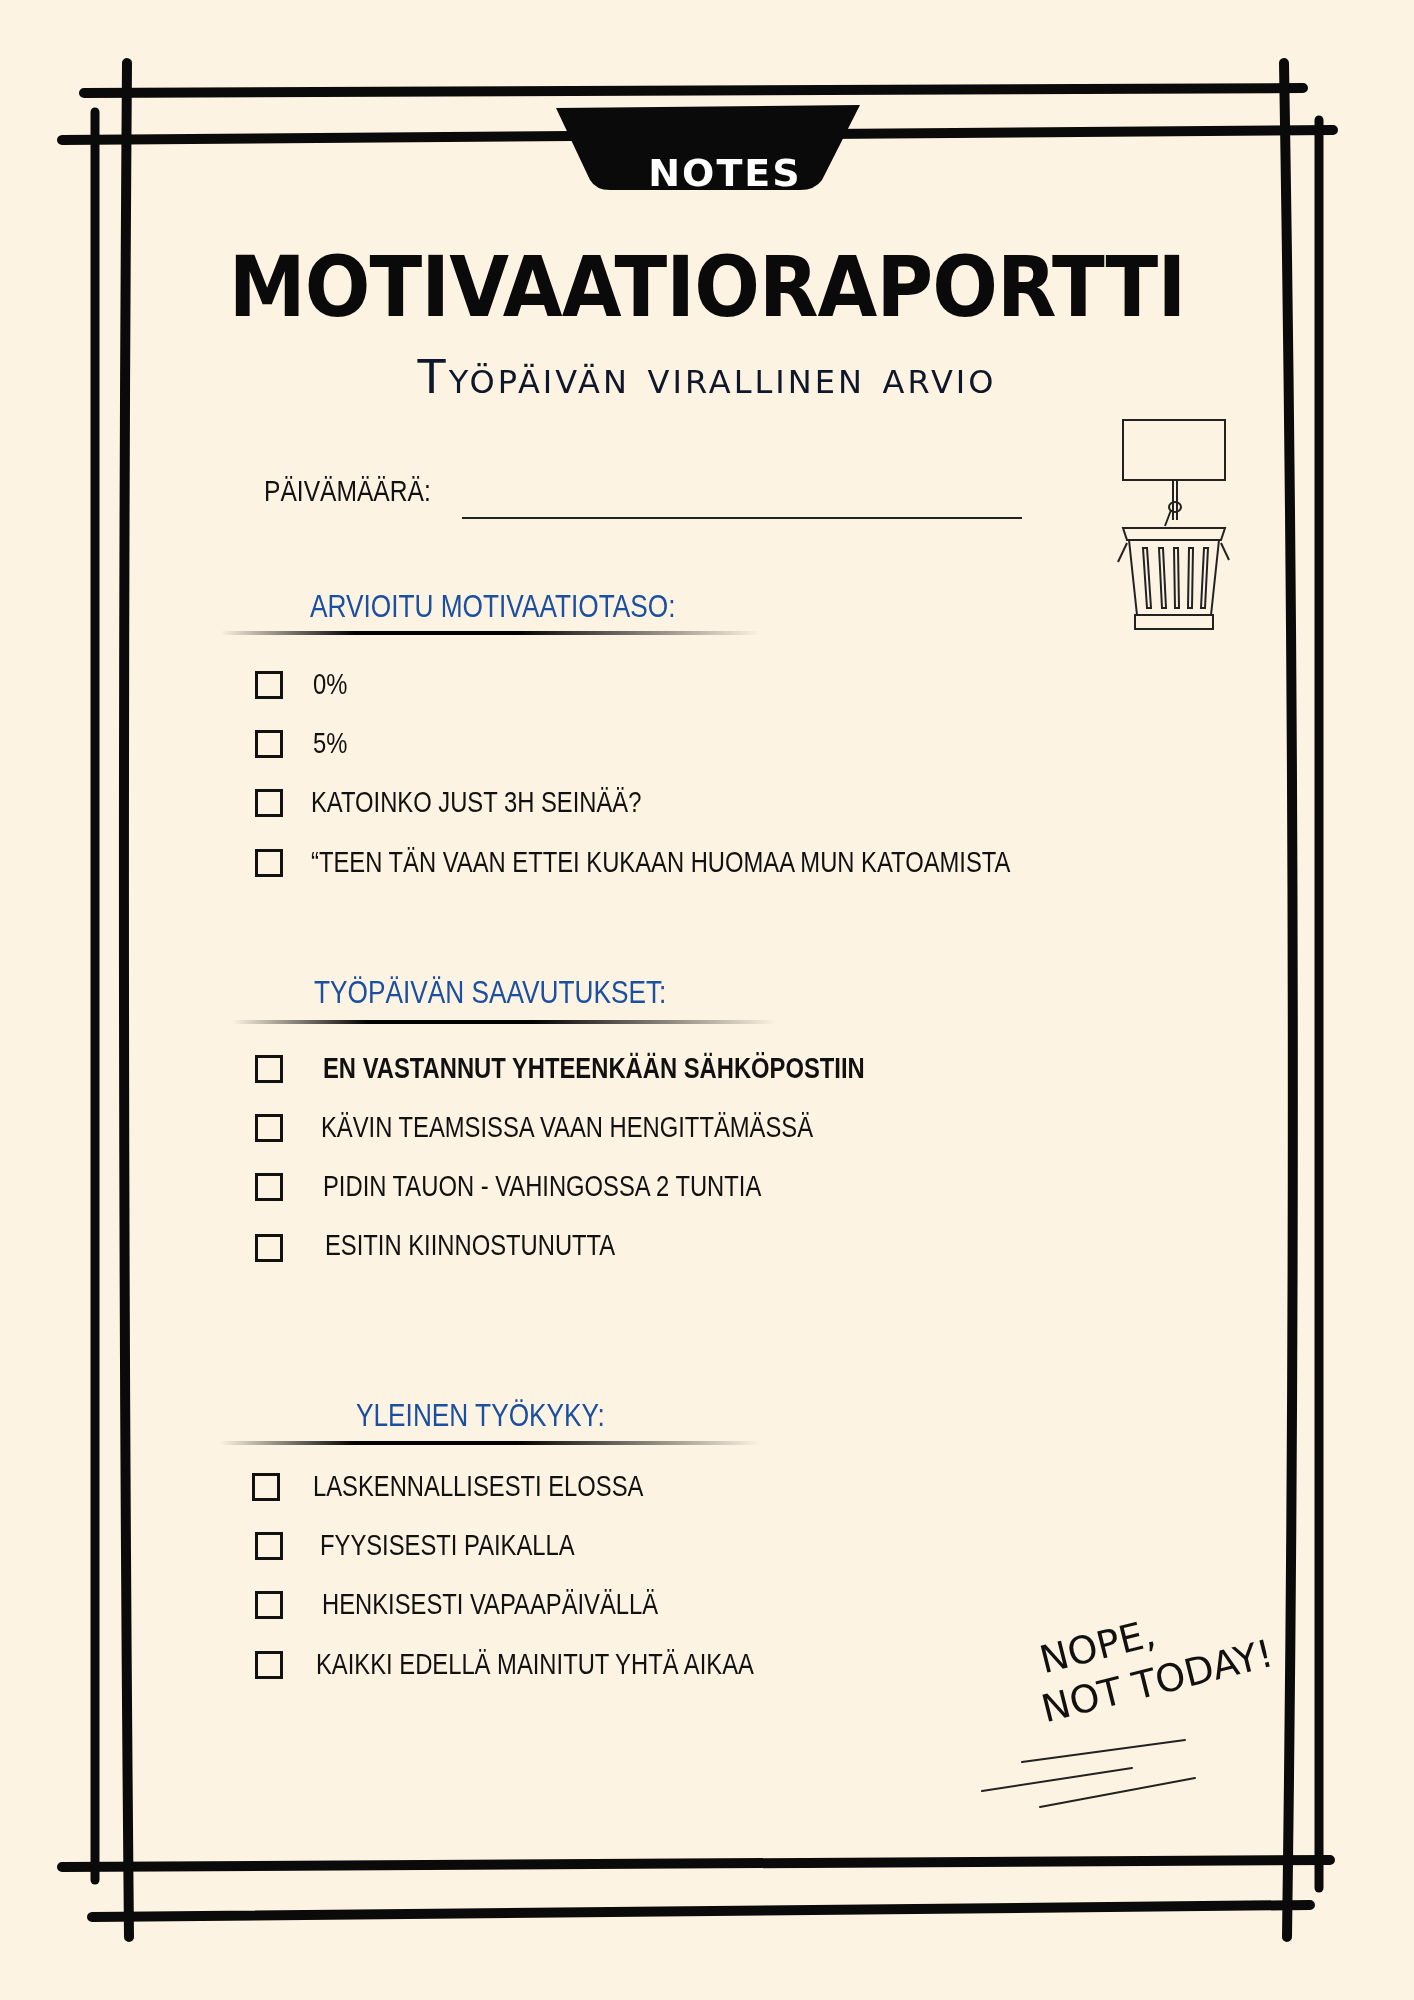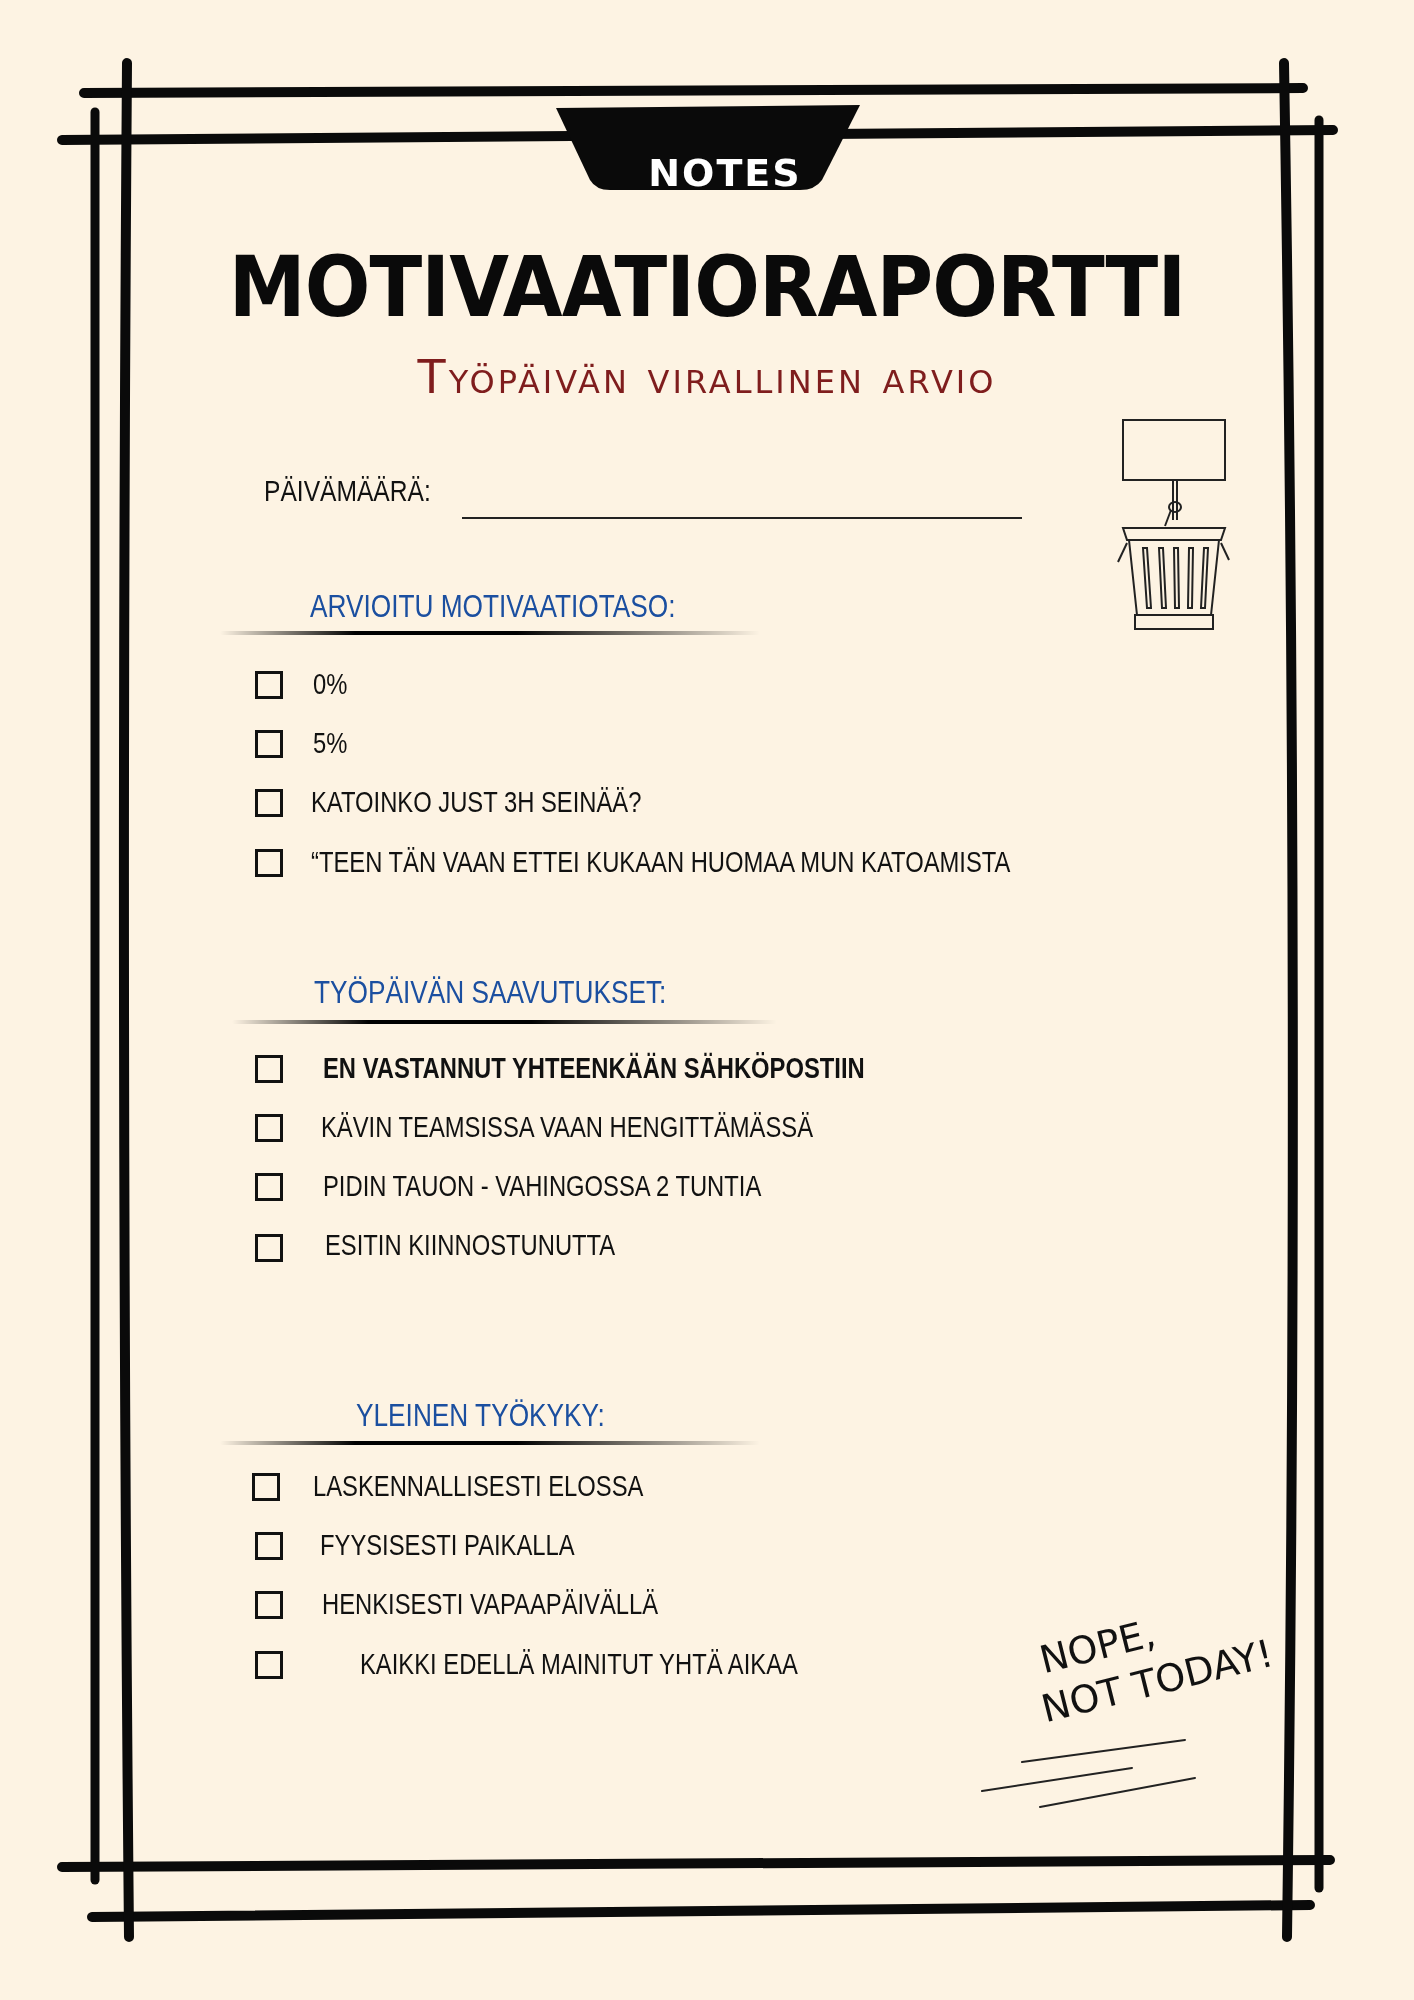--- a/index.html
+++ b/index.html
@@ -52,21 +52,21 @@
     }
     .subtitle {
       position: absolute;
       left: 0; top: 350px;
       width: 1414px;
       text-align: center;
       font-family: "DejaVu Sans", sans-serif;
       font-size: 46px;
       letter-spacing: 3px;
       font-variant: small-caps;
-      color: #7f1d1d;
+      color: #0f172a;
     }
     .date-label {
       position: absolute;
       left: 264px; top: 474px;
       font-family: "Liberation Sans", sans-serif;
       font-size: 30px;
       transform: scaleX(0.82);
       transform-origin: left center;
       color: #111;
     }
@@ -232,21 +232,21 @@
   <span class="check-label" style="margin-left:33px;">LASKENNALLISESTI ELOSSA</span>
 </div>
 <div class="check-row" style="left:255px; top:1529px;">
   <span class="checkbox"></span>
   <span class="check-label" style="margin-left:37px;">FYYSISESTI PAIKALLA</span>
 </div>
 <div class="check-row" style="left:255px; top:1588px;">
   <span class="checkbox"></span>
   <span class="check-label" style="margin-left:39px;">HENKISESTI VAPAAPÄIVÄLLÄ</span>
 </div>
-<div class="check-row" style="left:255px; top:1648px;gap:44px;">
+<div class="check-row" style="left:255px; top:1648px;">
   <span class="checkbox"></span>
   <span class="check-label" style="margin-left:33px;">KAIKKI EDELLÄ MAINITUT YHTÄ AIKAA</span>
 </div>
 
 <div class="nope-text">
   <div style="padding-left:10px;">NOPE,</div>
   <div>NOT TODAY!</div>
 </div>
 <svg class="frame-svg" viewBox="0 0 1414 2000">
   <g stroke="#222" stroke-linecap="round" fill="none" stroke-width="2">

